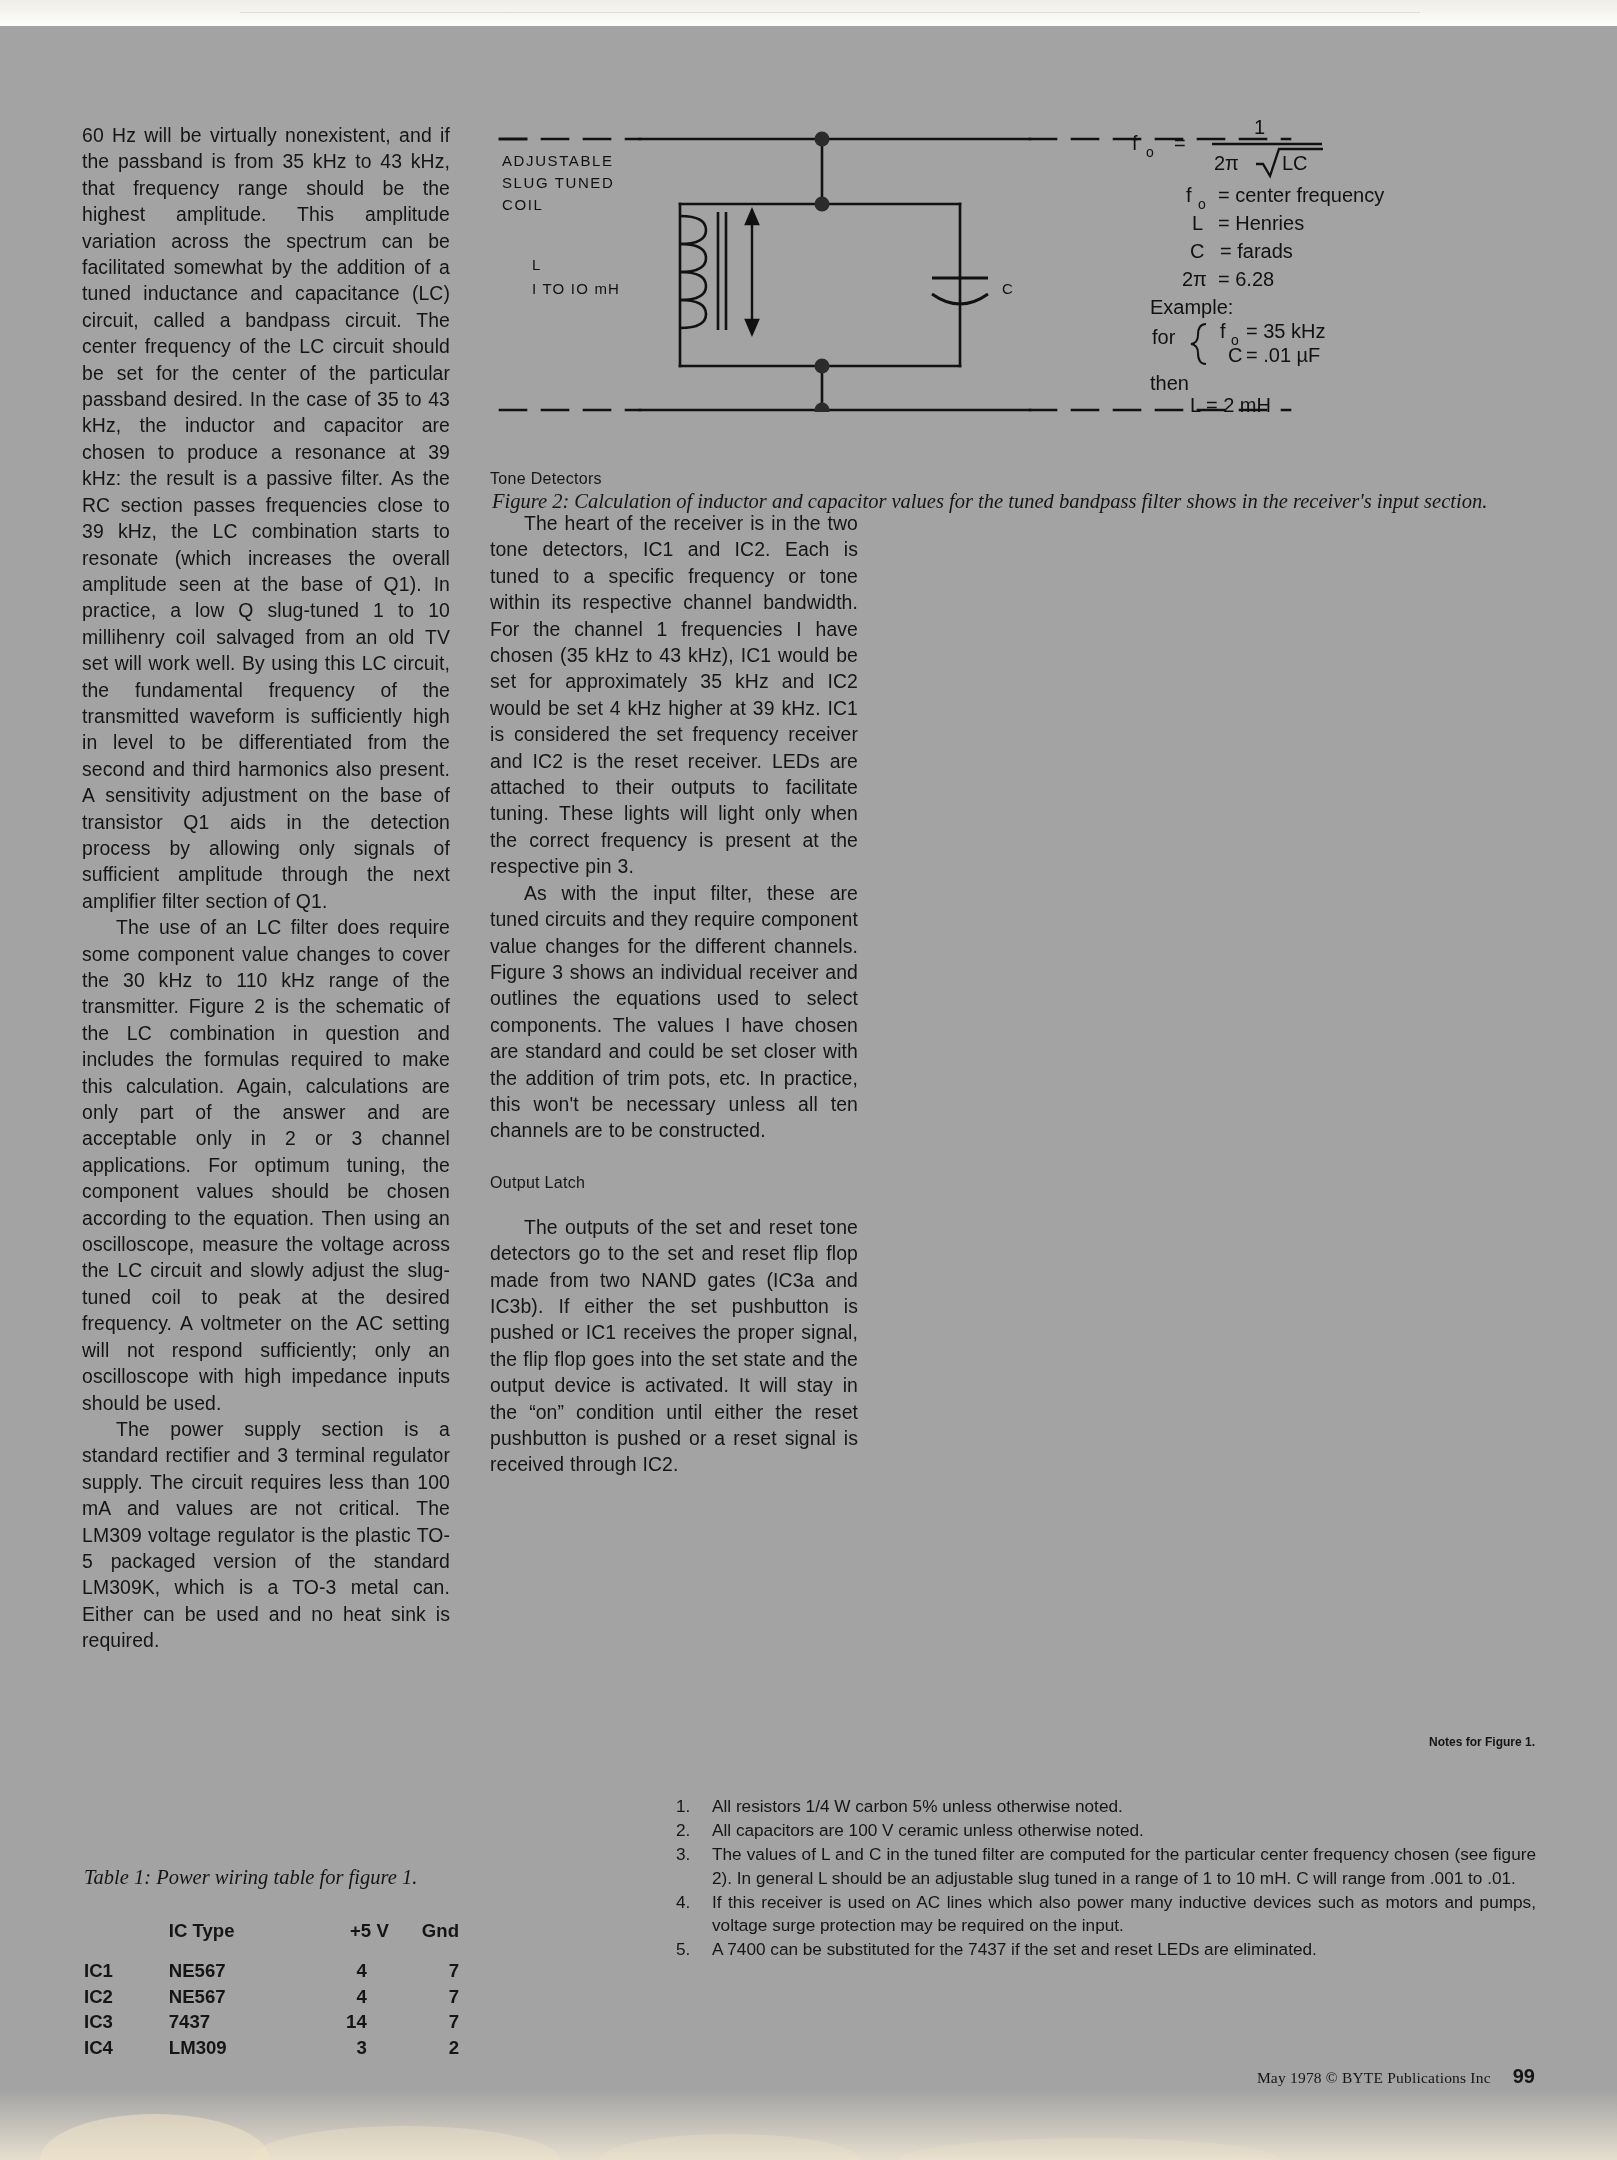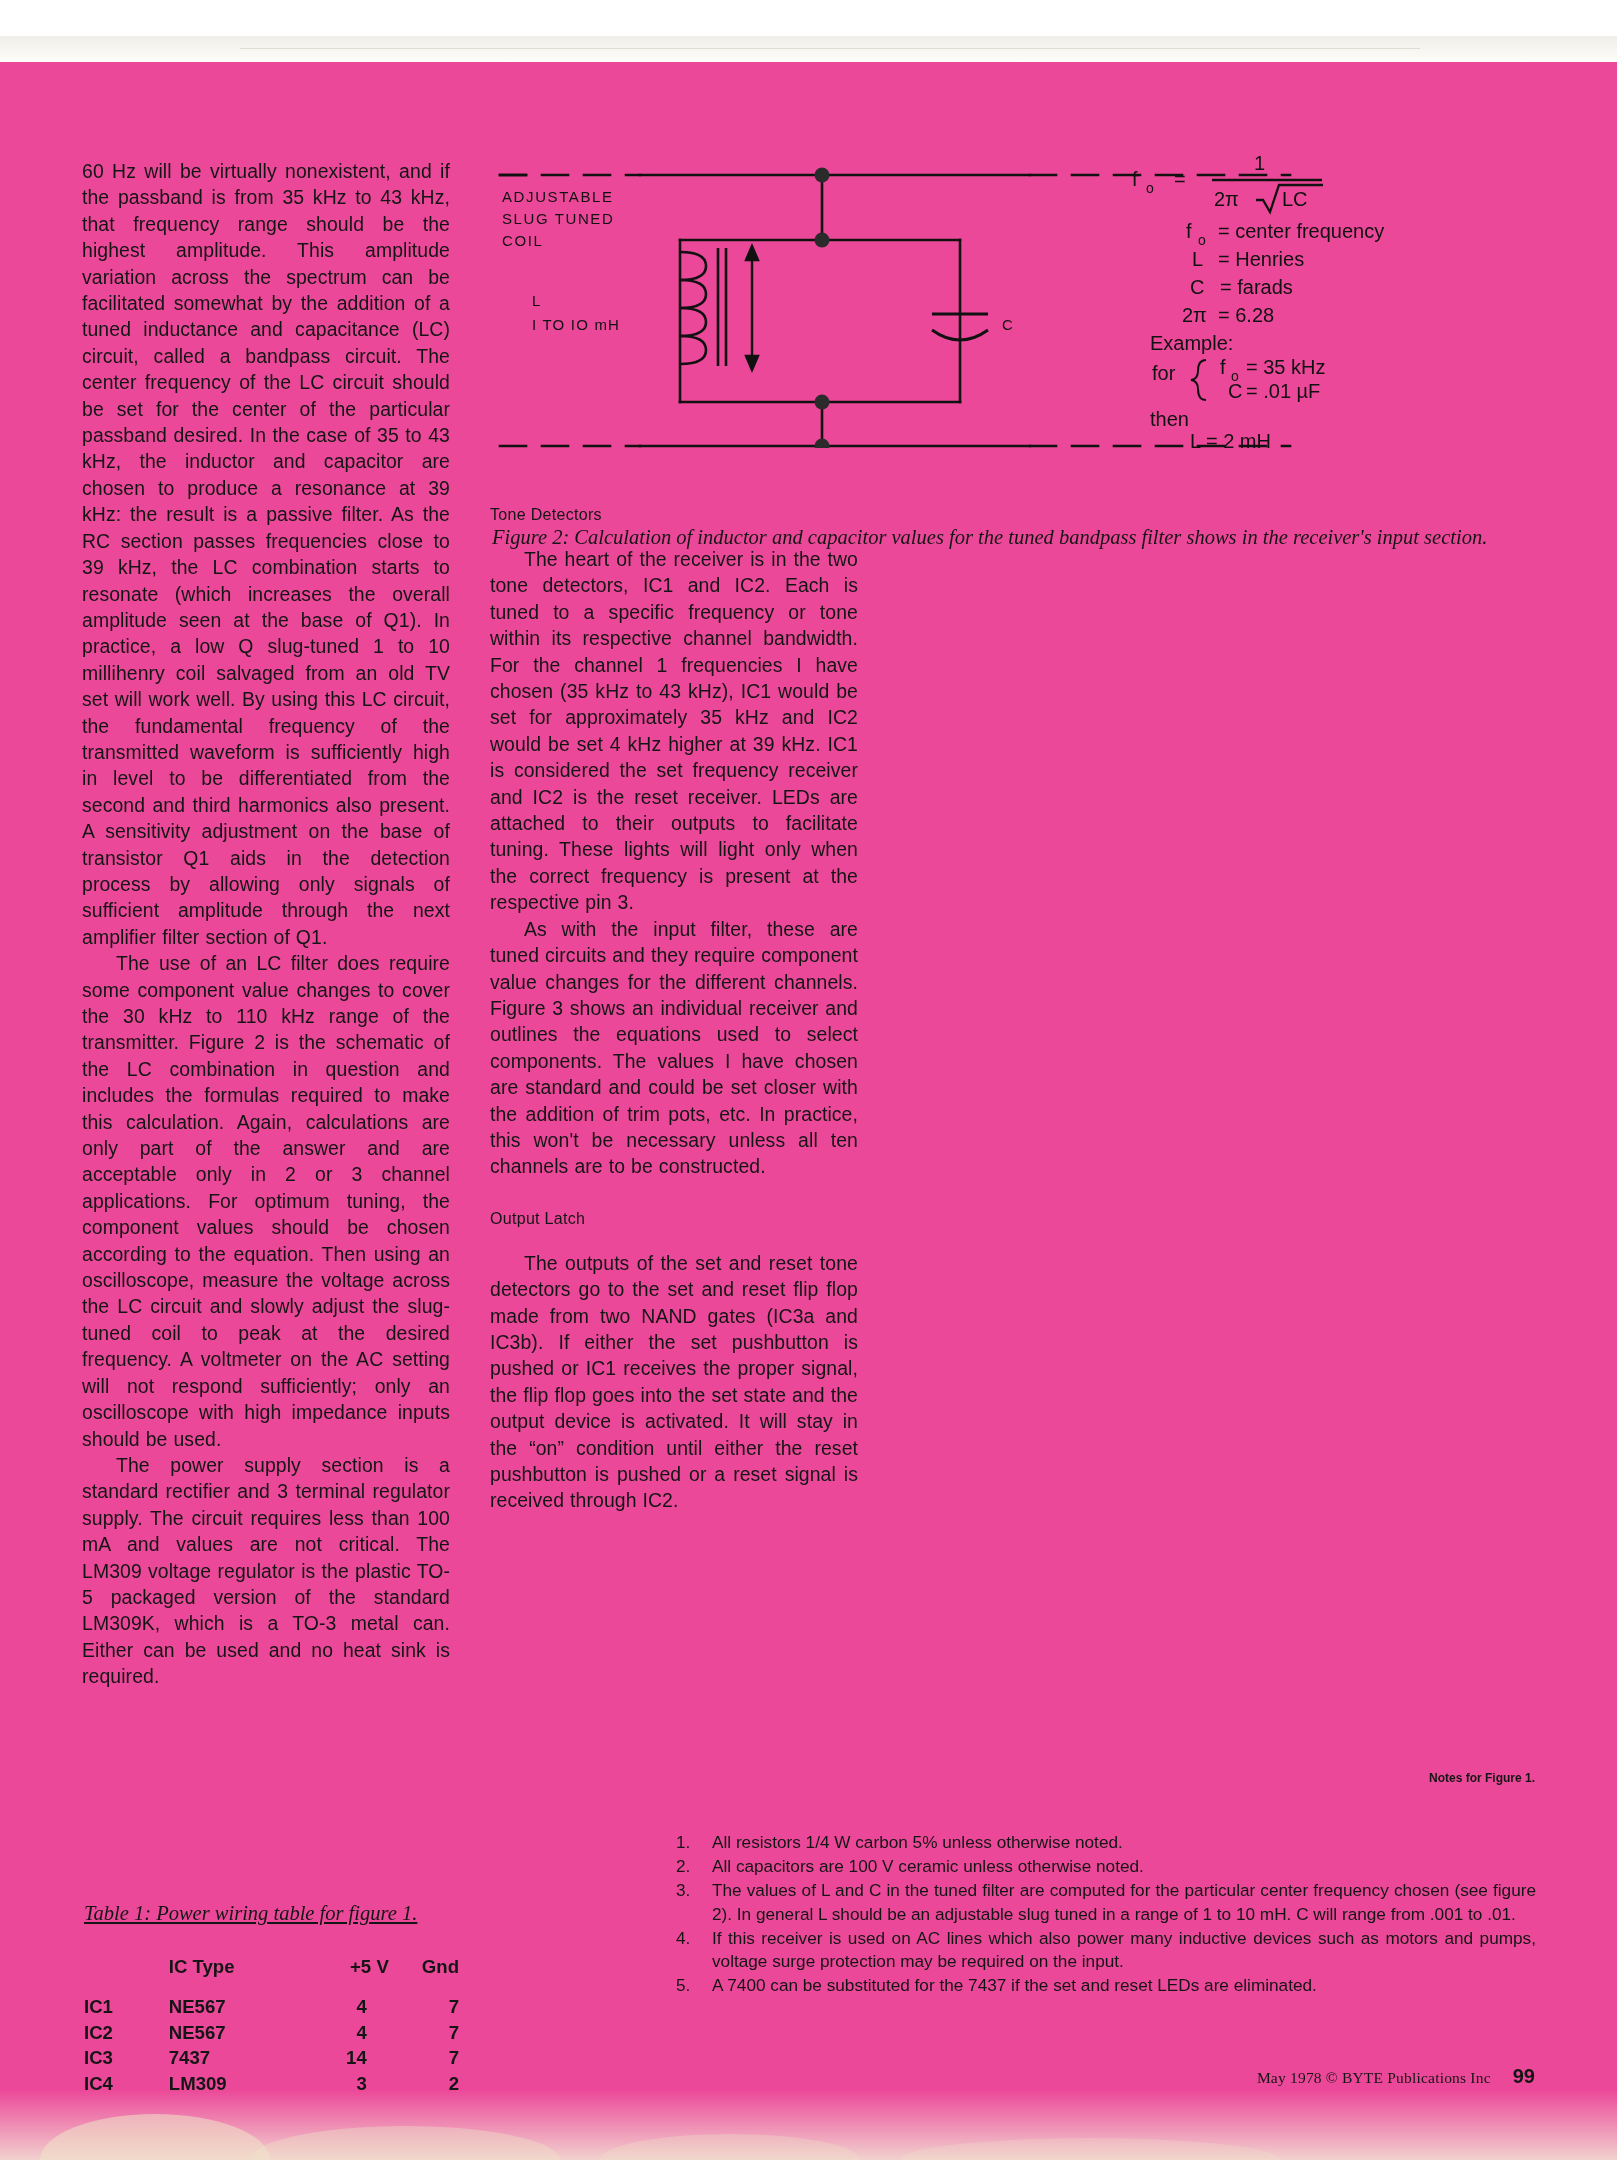--- a/index.html
+++ b/index.html
@@ -12,22 +12,21 @@
     height: 2160px;
     position: relative;
     font-family: "Liberation Sans", sans-serif;
     color: #151515;
     overflow: hidden;
   }
 
   .page {
     position: absolute;
     inset: 0;
-    background: #ec4899;
-    margin-top: 36px;
+    background: #a3a3a3;
   }
 
   
   .scan-top {
     position: absolute;
     top: 0; left: 0; right: 0;
     height: 26px;
     background: linear-gradient(180deg, #efeee8 0%, #fdfdfb 100%);
   }
   .scan-top-line {
@@ -111,21 +110,20 @@
   }
 
   
   .table1-title {
     position: absolute;
     left: 84px;
     top: 1866px;
     font-family: "Liberation Serif", serif;
     font-style: italic;
     font-size: 20.5px;
-    text-decoration: underline;
   }
   .table1 {
     position: absolute;
     left: 84px;
     top: 1920px;
     width: 375px;
     border-collapse: collapse;
     font-size: 18.6px;
     font-weight: bold;
     font-family: "Liberation Sans", sans-serif;

